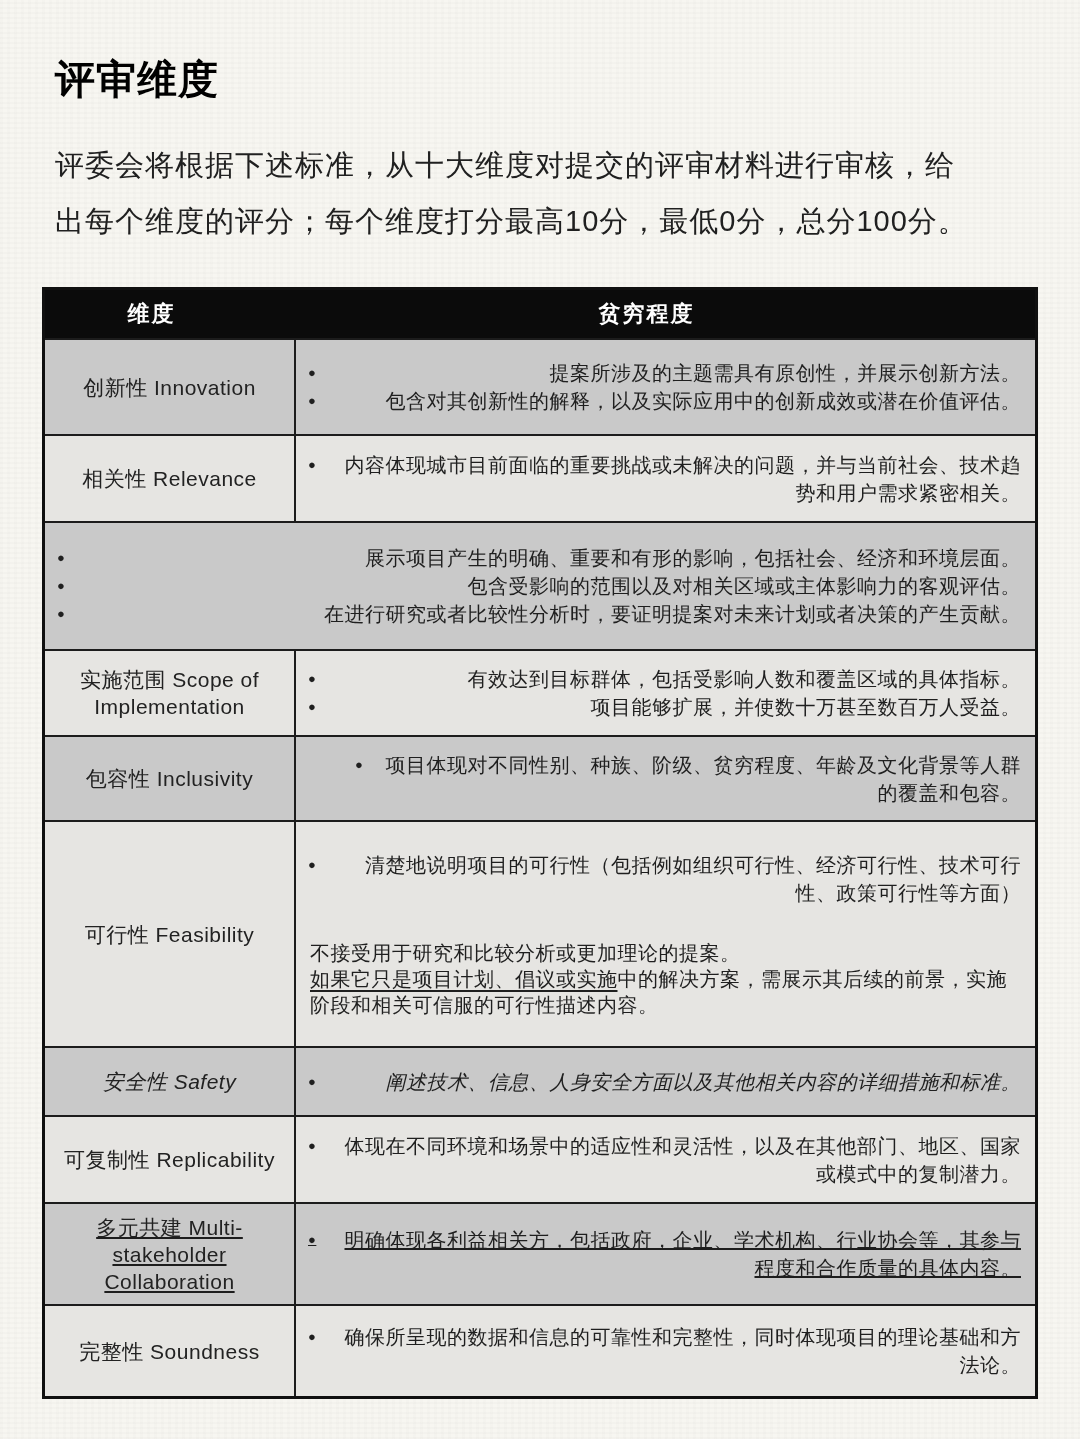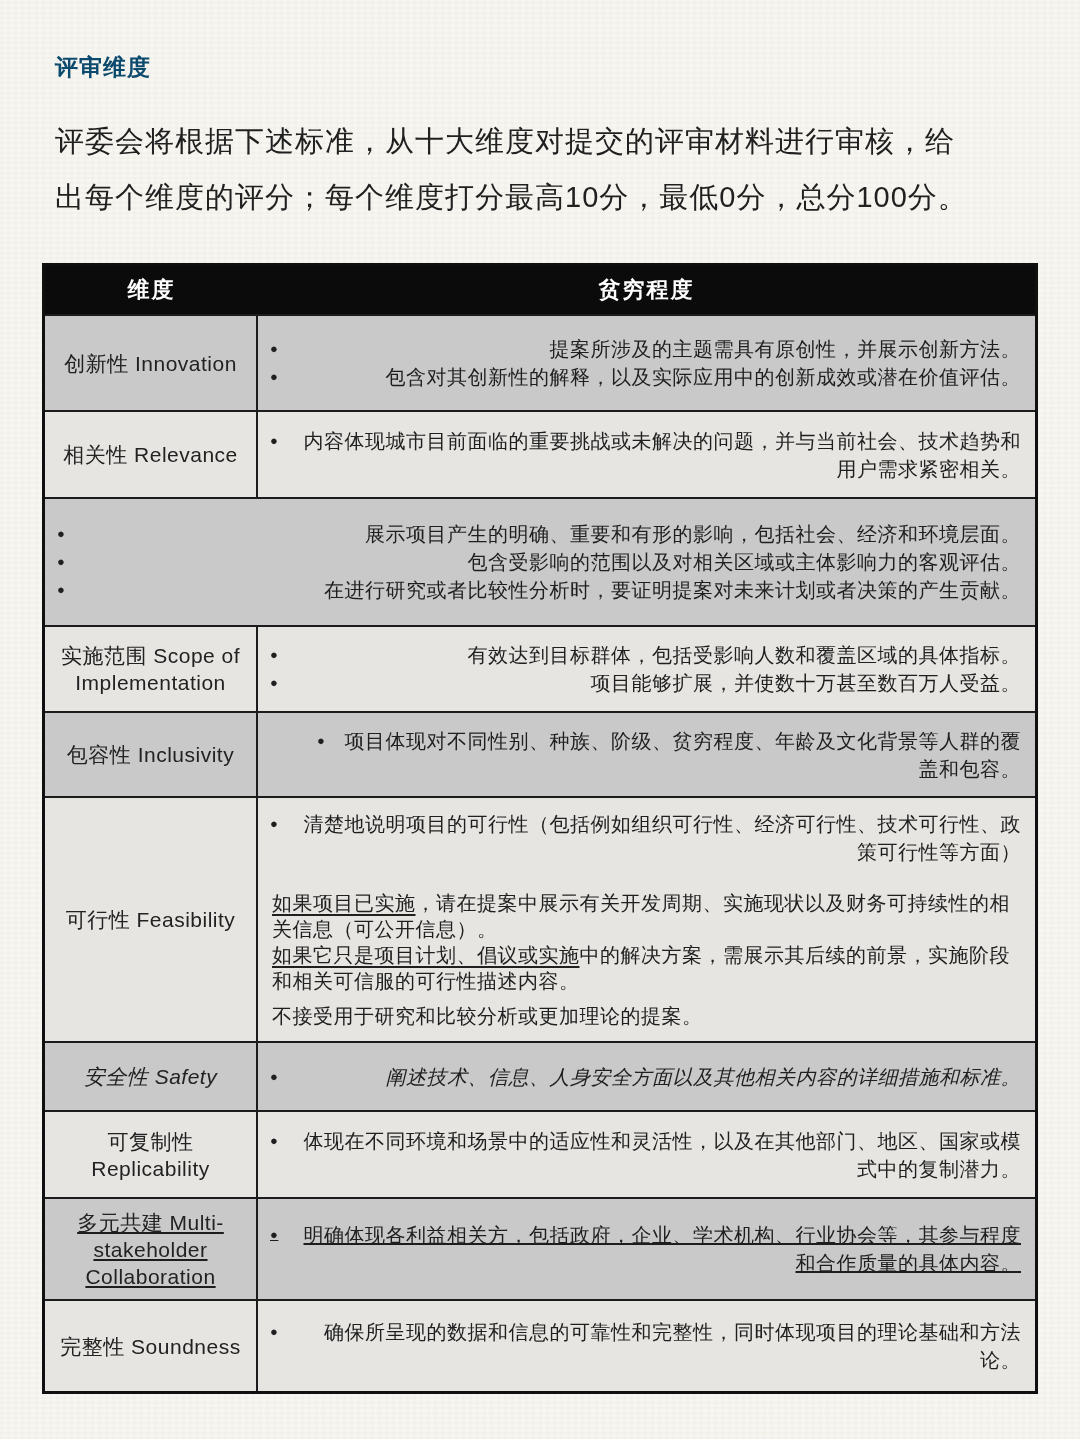--- a/index.html
+++ b/index.html
@@ -7,21 +7,21 @@
     width:1080px;height:1439px;
     background:#f7f6f1;
     background-image:repeating-linear-gradient(0deg, rgba(0,0,0,0.015) 0 2px, transparent 2px 5px),
                      repeating-linear-gradient(90deg, rgba(0,0,0,0.01) 0 3px, transparent 3px 7px);
     font-family:"Liberation Sans","DejaVu Sans",sans-serif;
     color:#1d1d1d;
     overflow:hidden;
   }
   .page-title{
     margin:52px 55px 0 55px;
-    font-size:23px;font-weight:800;letter-spacing:1px;color:#0c4a6e;
+    font-size:40px;font-weight:800;letter-spacing:1px;color:#000000;
   }
   .intro{
     margin:30px 50px 0 55px;
     font-size:29px;line-height:56px;letter-spacing:1px;
     white-space:pre-line;color:#202020;
   }
   .tbl{
     margin:38px 42px 0 42px;width:996px;
     border:3px solid #101010;box-sizing:border-box;
     background:#e6e5e2;
@@ -29,21 +29,21 @@
   .tbl-header{
     display:flex;background:#0b0b0b;color:#ffffff;
     height:48px;align-items:center;font-weight:700;font-size:22px;letter-spacing:2px;
   }
   .hdr-dim{width:213px;flex:none;text-align:center;}
   .hdr-crit{flex:1;text-align:center;}
   .row{display:flex;border-top:2px solid #1c1c1c;box-sizing:border-box;}
   .row.dark{background:#c9c9c9;}
   .row.light{background:#e6e5e2;}
   .cell-dim{
-    width:213px;flex:none;border-right:2px solid #1c1c1c;box-sizing:border-box;
+    width:251px;flex:none;border-right:2px solid #1c1c1c;box-sizing:border-box;
     display:flex;align-items:center;justify-content:center;
     text-align:center;font-size:21px;line-height:27px;letter-spacing:0.5px;
     padding:8px 5px;color:#222;
   }
   .cell-crit{
     flex:1;display:flex;flex-direction:column;justify-content:center;
     padding:12px 14px 12px 6px;box-sizing:border-box;
     font-size:20px;line-height:28px;letter-spacing:0.5px;color:#1f1f1f;
   }
   .bullet-item{display:flex;}
@@ -139,23 +139,22 @@
         <div class="row light" style="min-height: 226px;">
           <div class="cell-dim">
             <span>可行性 Feasibility</span>
           </div>
           <div class="cell-crit">
             <div class="bullet-item">
               <span class="bullet-marker">●</span>
               <span class="bullet-text"><span>清楚地说明项目的可行性（包括例如组织可行性、经济可行性、技术可行性、政策可行性等方面）</span></span>
             </div>
             <div class="spacer"></div>
-            <div class="para"><span class="u">如果项目已实施</span><span>，请在提案中展示有关开发周期、实施现状以及财务可持续性的相关信息（可公开信息）。</span></div>
+            <div class="para gap"><span>不接受用于研究和比较分析或更加理论的提案。</span></div>
             <div class="para"><span class="u">如果它只是项目计划、倡议或实施</span><span>中的解决方案，需展示其后续的前景，实施阶段和相关可信服的可行性描述内容。</span></div>
-            <div class="para gap"><span>不接受用于研究和比较分析或更加理论的提案。</span></div>
           </div>
         </div>
         <div class="row dark" style="min-height: 69px; font-style: italic;">
           <div class="cell-dim">
             <span>安全性 Safety</span>
           </div>
           <div class="cell-crit">
             <div class="bullet-item">
               <span class="bullet-marker">●</span>
               <span class="bullet-text"><span>阐述技术、信息、人身安全方面以及其他相关内容的详细措施和标准。</span></span>

